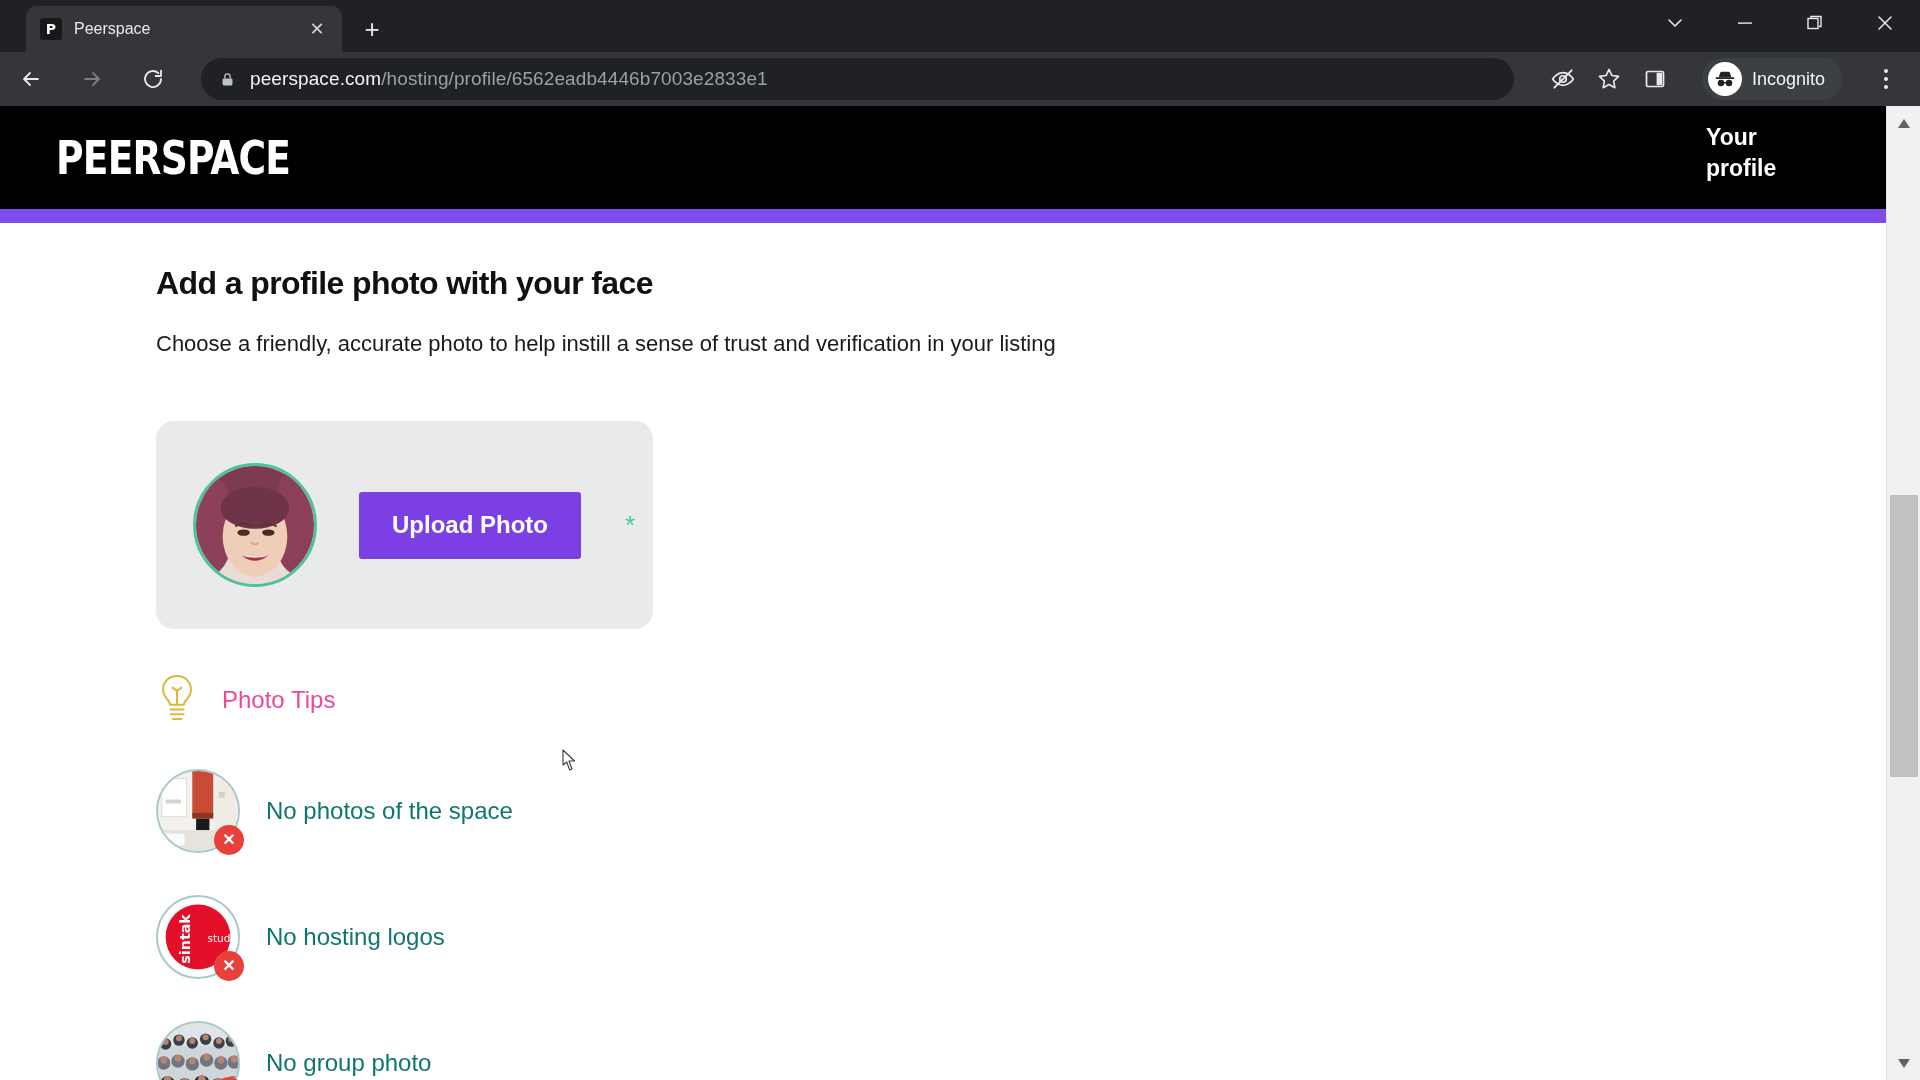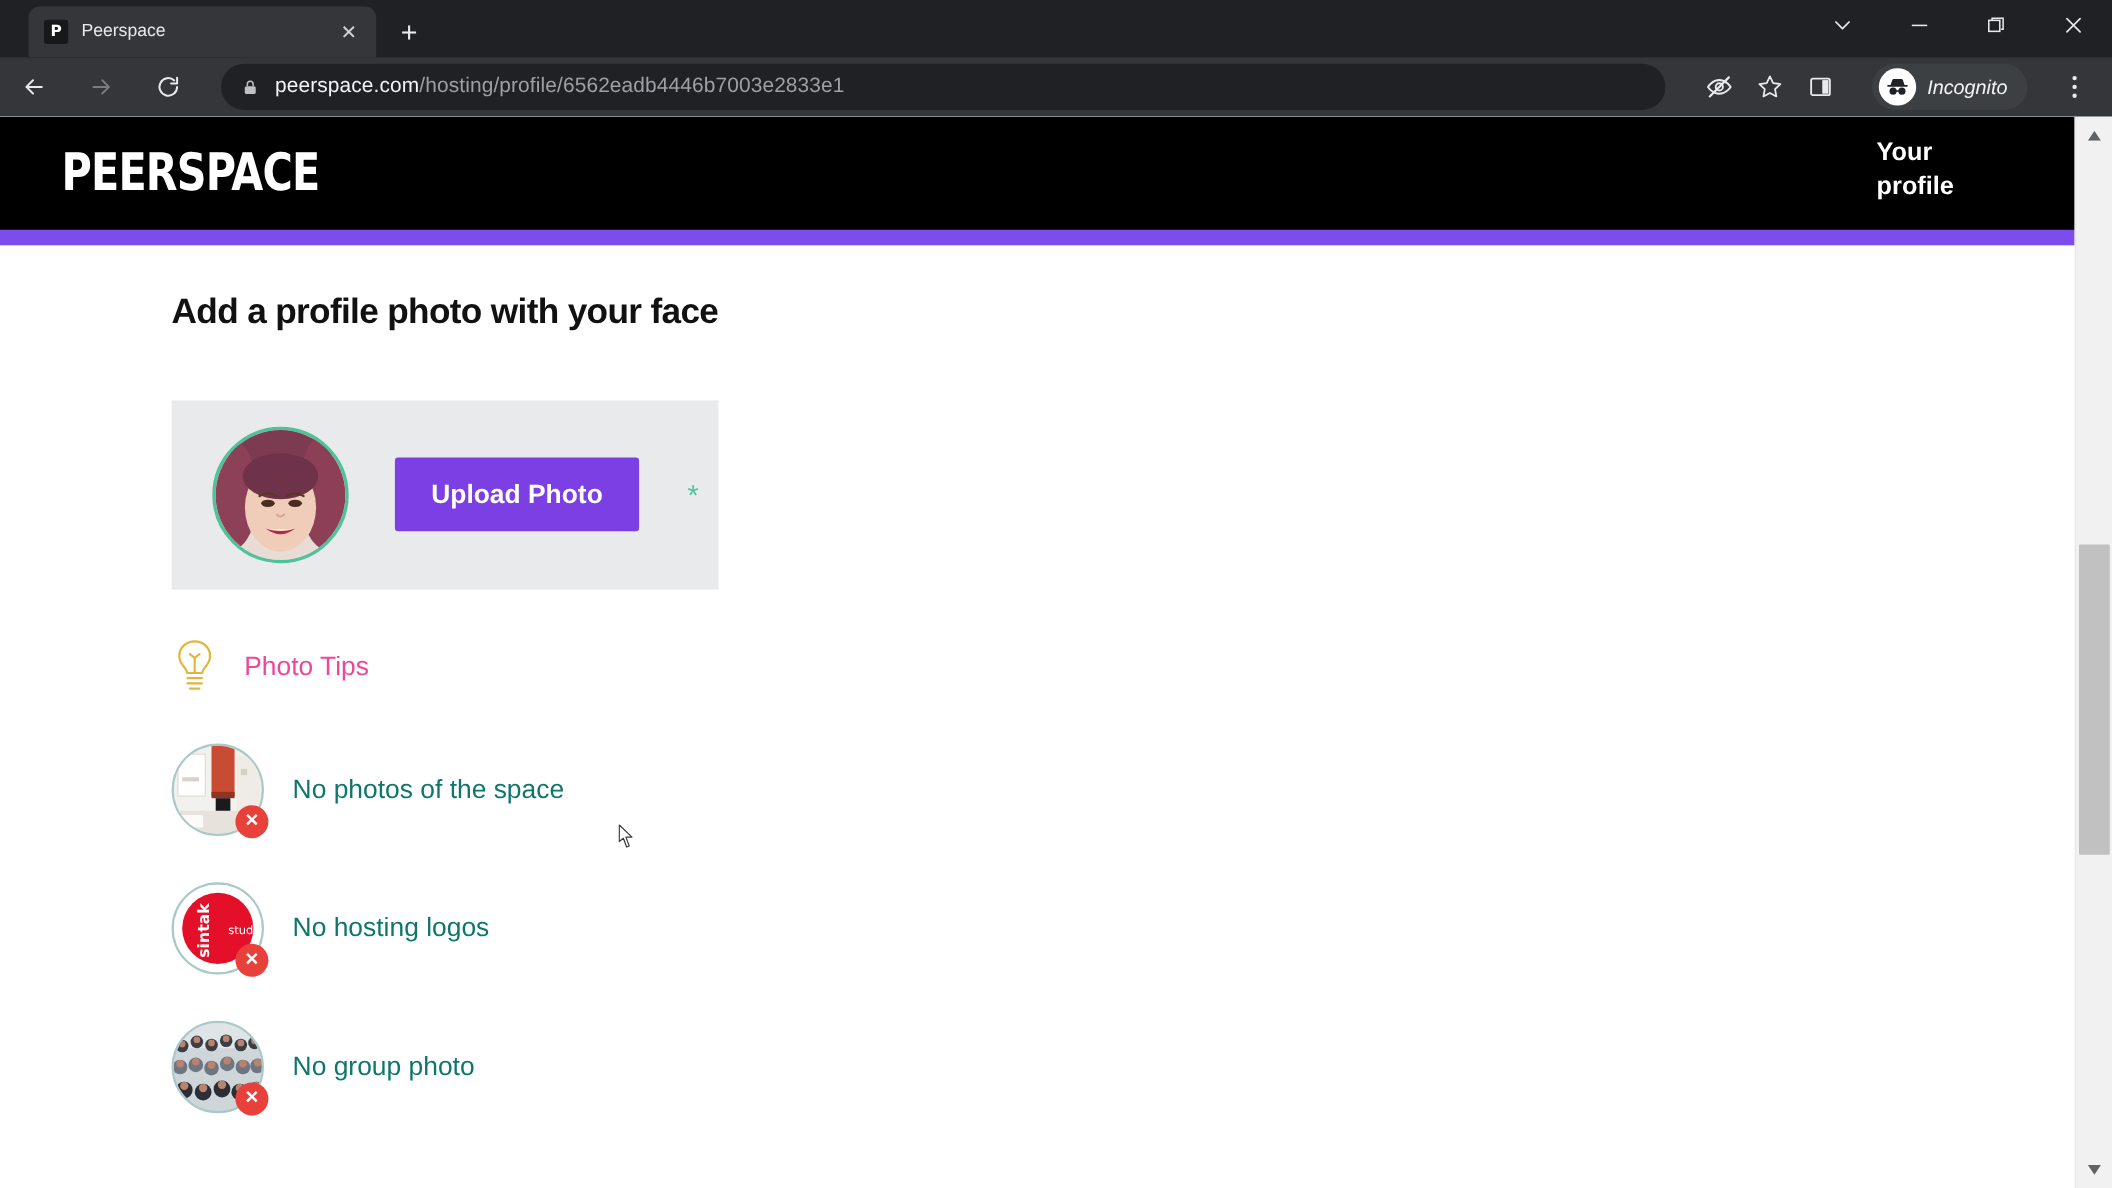--- a/index.html
+++ b/index.html
@@ -75,21 +75,20 @@
   .url b { color: #f1f3f4; font-weight: 400; }
   .tb-icons { display: flex; align-items: center; gap: 2px; flex: 0 0 auto; }
   .tb-icon {
     width: 44px; height: 44px; border-radius: 50%;
     display: flex; align-items: center; justify-content: center; color: #e8eaed;
   }
   .profile-chip {
     height: 42px; border-radius: 21px; background: #3c4043;
     display: flex; align-items: center; gap: 10px; padding: 0 18px 0 6px;
     margin-left: 6px;
-    font-style: italic;
   }
   .incog-avatar {
     width: 34px; height: 34px; border-radius: 50%; background: #fff;
     display: flex; align-items: center; justify-content: center;
   }
   .profile-name { color: #f1f3f4; font-size: 18px; }
   .kebab {
     width: 40px; height: 44px; display: flex; flex-direction: column;
     align-items: center; justify-content: center; gap: 4px; margin-left: 4px;
   }
@@ -120,22 +119,22 @@
   .h1 {
     font-size: 32px; font-weight: 700; color: #111; letter-spacing: -0.6px;
     line-height: 1.15; margin-bottom: 26px;
   }
   .sub {
     font-size: 22px; color: #1a1a1a; line-height: 1.42; max-width: 905px;
     font-weight: 400;
   }
 
   .upload-card {
-    margin-top: 62px; width: 497px; height: 172px; background: #e9eaec;
-    display: flex; align-items: center; padding-left: 37px; gap: 42px;
+    margin-top: 62px; width: 497px; height: 208px; background: #e9eaec;
+    display: flex; align-items: center; padding-left: 37px; gap: 42px; border-radius: 18px;
   }
   .avatar-ring {
     width: 124px; height: 124px; border-radius: 50%;
     border: 3px solid #4cc49a; overflow: hidden; flex: 0 0 124px;
     position: relative; background: #d8c3bb;
   }
   .avatar-ring svg { display: block; width: 100%; height: 100%; }
   .upload-btn {
     height: 67px; background: #7b3fe4; color: #fff; font-size: 24px;
     font-weight: 700; border: none; border-radius: 3px; padding: 0 33px;
@@ -295,20 +294,21 @@
         <div class="logo">PEERSPACE</div>
         <div class="your-profile">Your profile</div>
       </div>
 
       <div class="progress-track">
         <div class="progress-fill" style="width: 100%;"></div>
       </div>
 
       <div class="content">
         <h1 class="h1">Add a profile photo with your face</h1>
+        <p class="sub">Choose a friendly, accurate photo to help instill a sense of trust and verification in your listing</p>
 
         <div class="upload-card">
           <div class="avatar-ring">
             <svg viewBox="0 0 124 124" preserveAspectRatio="xMidYMid slice" aria-hidden="true">
               <rect width="124" height="124" fill="#e9dcd6"></rect>
               <ellipse cx="62" cy="14" rx="52" ry="26" fill="#7d3b52"></ellipse>
               <ellipse cx="16" cy="62" rx="24" ry="52" fill="#8d4159"></ellipse>
               <ellipse cx="106" cy="58" rx="26" ry="56" fill="#8e3f58"></ellipse>
               <ellipse cx="62" cy="74" rx="34" ry="42" fill="#f0cdb9"></ellipse>
               <ellipse cx="62" cy="44" rx="36" ry="22" fill="#6f3349"></ellipse>

